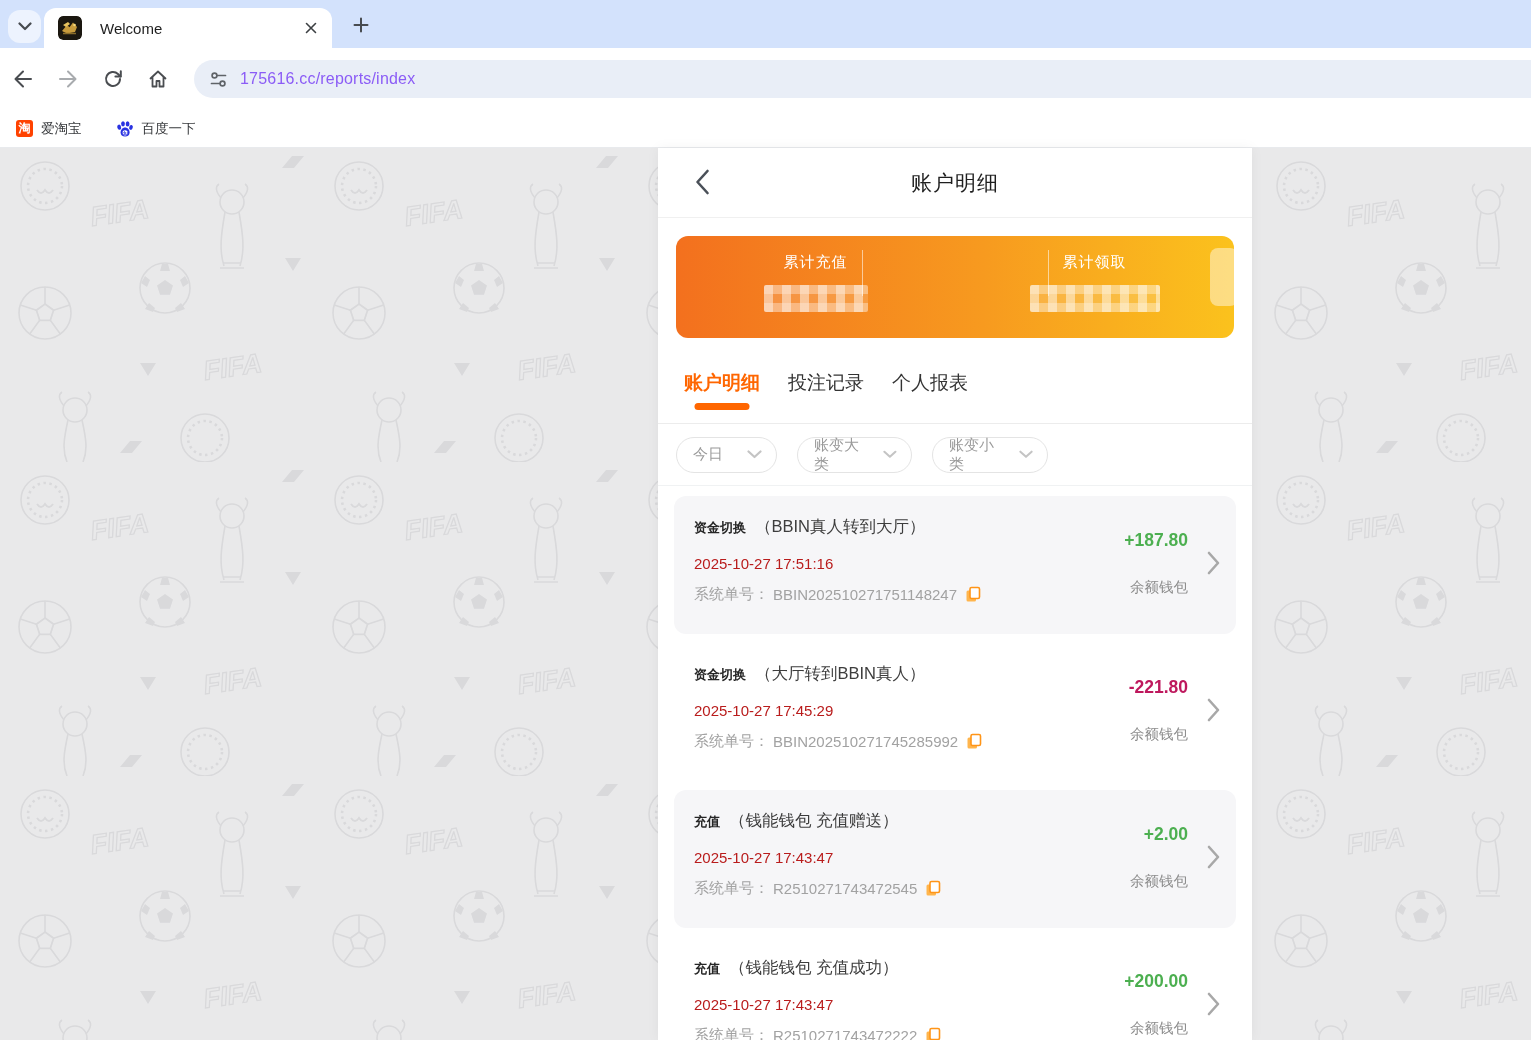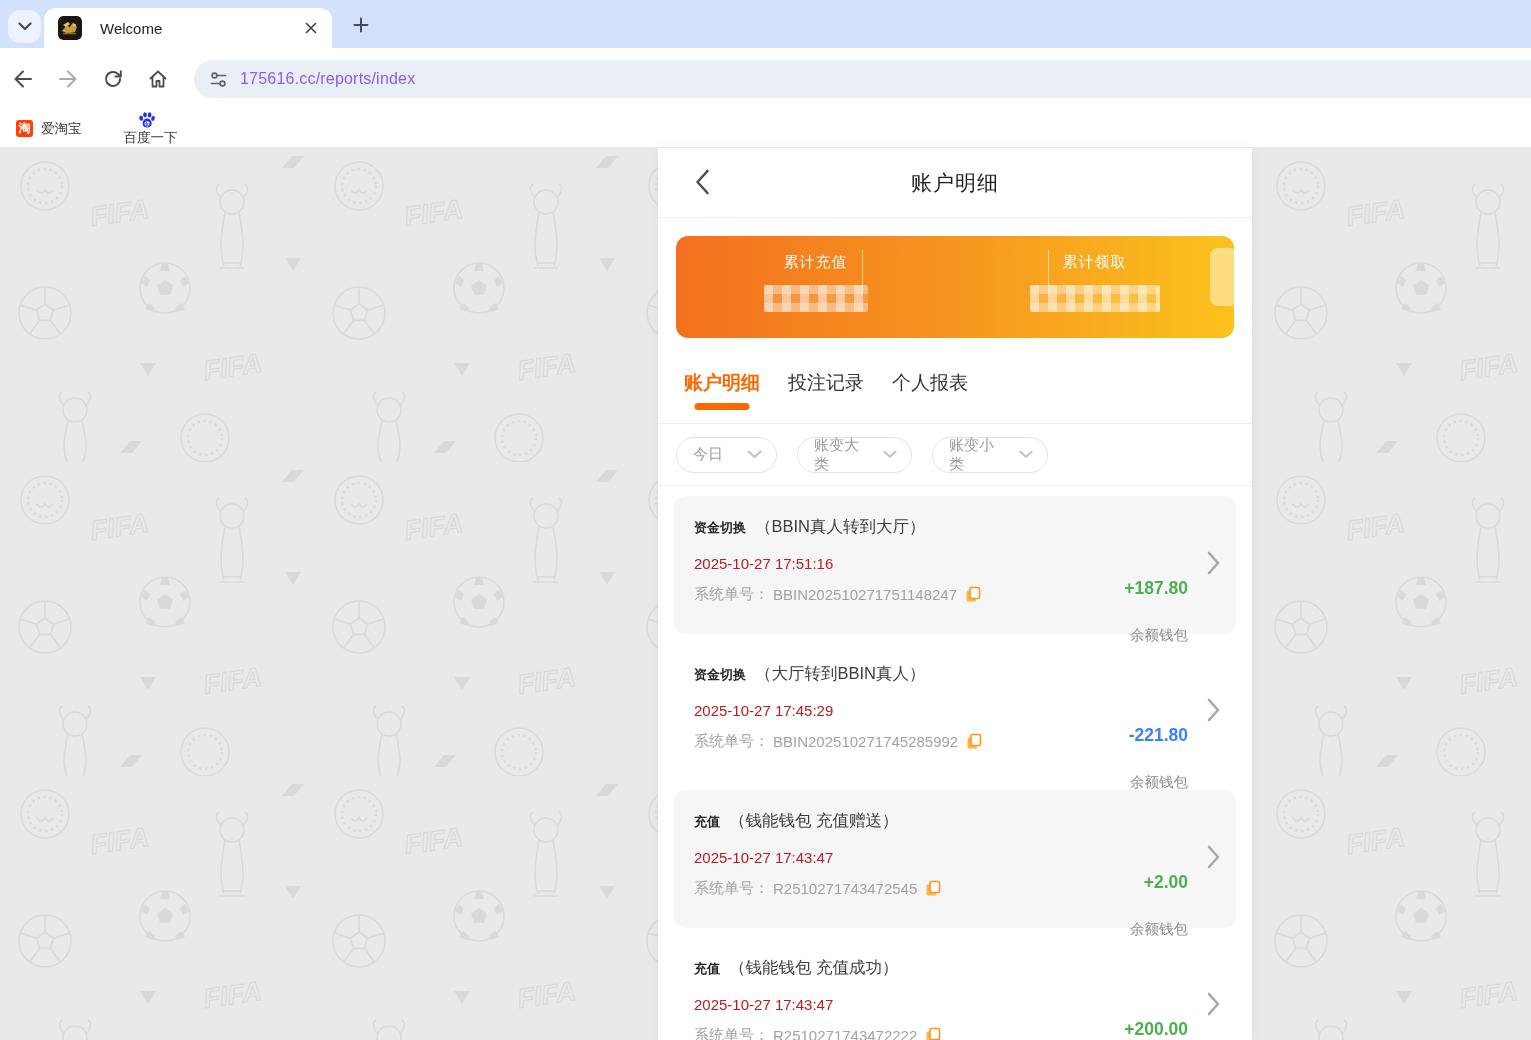--- a/index.html
+++ b/index.html
@@ -21,21 +21,21 @@
 
   .toolbar { position:relative; height:62px; background:#fff; }
   .nav-btn { position:absolute; top:15px; width:32px; height:32px; display:flex; align-items:center; justify-content:center; border-radius:50%; cursor:pointer; }
   .omnibox { position:absolute; left:194px; right:-26px; top:12px; height:38px; background:#e9eef7;
     border-radius:19px; display:flex; align-items:center; padding-left:15px; }
   .omnibox-url { margin-left:12px; font-size:16px; color:#8b5cf6; letter-spacing:.2px; }
 
   .bookmarks { position:relative; height:38px; background:#fff; border-bottom:1px solid #e8eaed;
     display:flex; align-items:center; }
   .bm-item { display:flex; align-items:center; margin-left:12px; padding:3px 8px 3px 4px; border-radius:8px; cursor:pointer; }
-  .bm-item + .bm-item { margin-left:22px;flex-direction:column; }
+  .bm-item + .bm-item { margin-left:22px; }
   .bm-ico-taobao { width:17px; height:17px; background:#ff4200; border-radius:3px; color:#fff;
     font-size:12px; line-height:17px; text-align:center; font-weight:bold; }
   .bm-label { margin-left:8px; font-size:13.5px; color:#36383b; }
 
   
   .site { position:relative; width:100%; height:892px; background:#eaeaeb; }
   .bg-pattern { position:absolute; inset:0; }
   .column { position:absolute; left:658px; top:0; width:594px; height:100%; background:#fff;
     box-shadow:0 0 12px rgba(0,0,0,.05); }
 
@@ -82,23 +82,23 @@
   .txn { position:relative; height:138px; border-radius:12px; margin-bottom:9px;
     padding:20px 150px 0 20px; cursor:pointer; }
   .txn.alt { background:#f6f6f8; }
   .txn-title-row { display:flex; align-items:baseline; }
   .txn-type { font-size:13px; font-weight:bold; color:#262626; }
   .txn-desc { margin-left:9px; font-size:16.5px; color:#3d3d3d; }
   .txn-date { margin-top:17px; font-size:15px; color:#b91c1c; }
   .txn-order { margin-top:13px; display:flex; align-items:center; font-size:15px; color:#a2a2a2; }
   .order-no { margin-left:4px; }
   .copy-icon { margin-left:8px; }
-  .txn-side { position:absolute; right:48px; top:34px; text-align:right;margin-top:48px; }
+  .txn-side { position:absolute; right:48px; top:34px; text-align:right; }
   .txn-amount { font-size:17.5px; font-weight:600; color:#4caf50; }
-  .txn-amount.neg { color:#3b82f6; }
+  .txn-amount.neg { color:#be185d; }
   .txn-wallet { margin-top:27px; font-size:14.5px; color:#8c8c8c; }
   .txn-chevron { position:absolute; right:16px; top:55px; }
 
   svg { display:block; }
 </style>
 </head>
 <body>
 
 <div class="browser">
   <div class="tabstrip">

